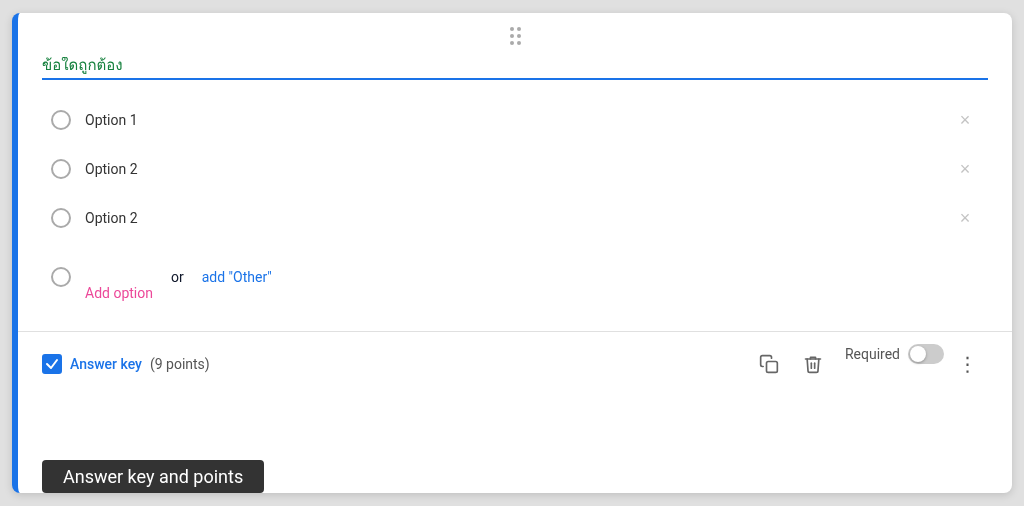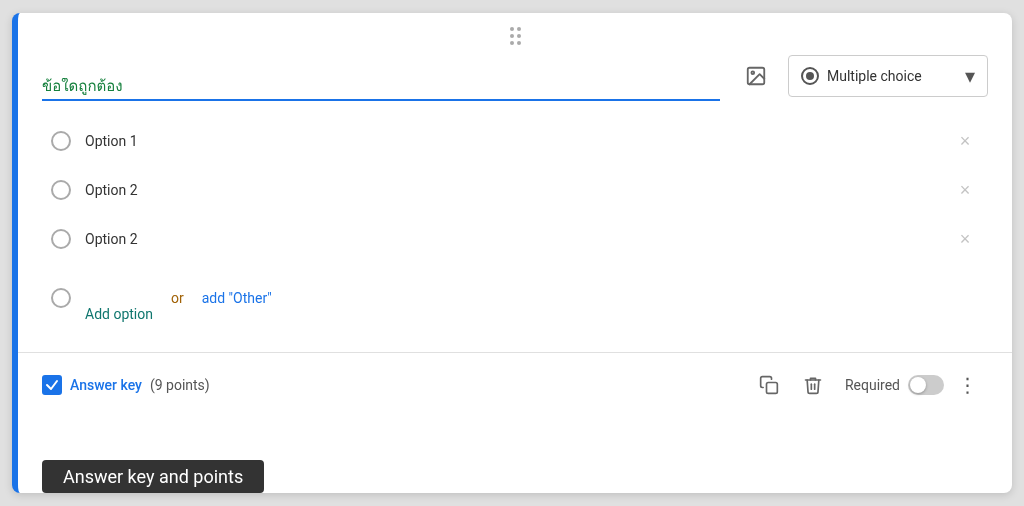--- a/index.html
+++ b/index.html
@@ -152,32 +152,32 @@
     }
     .add-option-radio {
       width: 20px;
       height: 20px;
       border: 2px solid #aaa;
       border-radius: 50%;
       flex-shrink: 0;
     }
     .add-option-text {
       font-size: 14px;
-      color: #0f766e;
+      color: #ec4899;
       margin-top: 32px;
     }
     .add-other-link {
       color: #1a73e8;
       font-size: 14px;
       cursor: pointer;
       text-decoration: none;
     }
     .or-text {
       font-size: 14px;
-      color: #a16207;
+      color: #0f172a;
       margin: 0 4px;
     }
     .divider {
       border: none;
       border-top: 1px solid #e0e0e0;
       margin: 16px 0 0 0;
     }
     .card-footer {
       display: flex;
       align-items: center;
@@ -214,21 +214,21 @@
     }
     .points-text {
       font-size: 14px;
       color: #555;
     }
     .cursor-hand {
       cursor: pointer;
     }
     .footer-actions {
       display: flex;
-      align-items: center;
+      align-items: flex-start;
       gap: 4px;
     }
     .icon-btn {
       width: 40px;
       height: 40px;
       display: flex;
       align-items: center;
       justify-content: center;
       cursor: pointer;
       border-radius: 50%;
@@ -317,34 +317,20 @@
       <div class="dot"></div>
         <div class="dot"></div>
       <div class="dot"></div>
         <div class="dot"></div>
     </div>
   </div>
 
   <div class="card-header">
     <div class="question-input-wrap">
       <input type="text" class="question-input" value="ข้อใดถูกต้อง" style="">
-    </div>
-    <div class="header-actions">
-      <button class="image-icon-btn" title="Add image">
-        <svg xmlns="http://www.w3.org/2000/svg" width="22" height="22" viewBox="0 0 24 24" fill="none" stroke="#666" stroke-width="2" stroke-linecap="round" stroke-linejoin="round">
-          <rect x="3" y="3" width="18" height="18" rx="2"></rect>
-            <circle cx="8.5" cy="8.5" r="1.5"></circle>
-            <polyline points="21 15 16 10 5 21"></polyline>
-        </svg>
-      </button>
-      <div class="type-dropdown">
-        <div class="type-dropdown-radio"></div>
-        <span class="type-dropdown-label">Multiple choice</span>
-        <span class="type-dropdown-arrow">▾</span>
-      </div>
     </div>
   </div>
 
   <div class="options-list">
     <div class="option-row">
       <div class="radio-circle"></div>
       <span class="option-text">Option 1</span>
       <button class="option-remove">×</button>
     </div>
     <div class="option-row">

